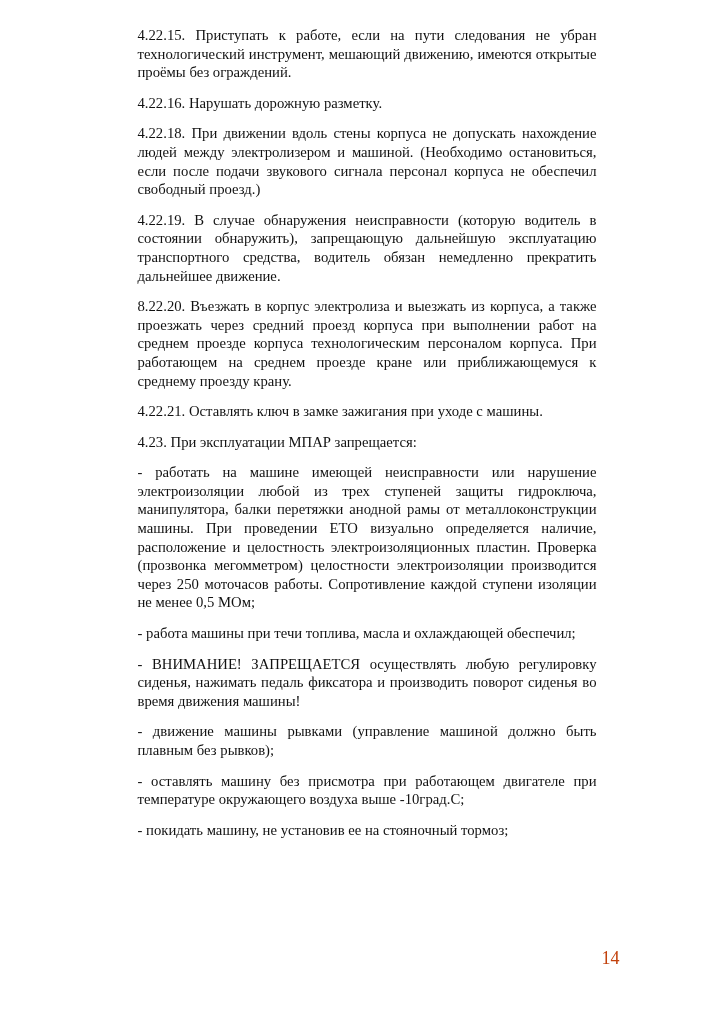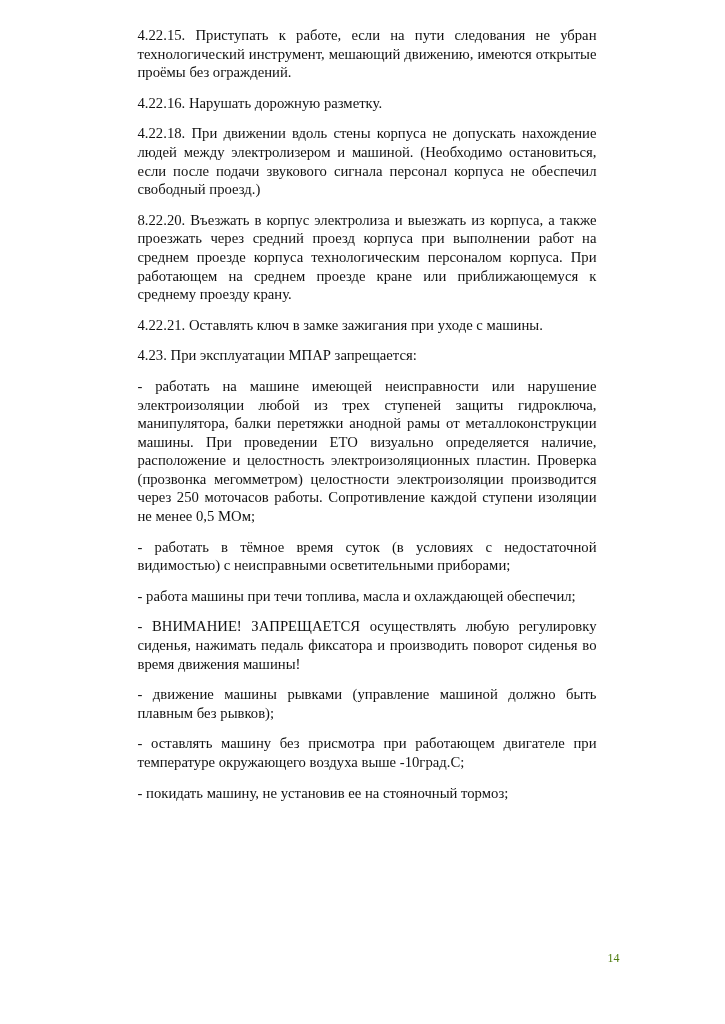--- a/index.html
+++ b/index.html
@@ -24,35 +24,35 @@
   .page p {
     margin: 0 0 12px 0;
     text-align: justify;
     text-justify: inter-word;
   }
   .page-number {
     position: absolute;
     right: 34px;
     bottom: 56px;
     font-family: "Liberation Serif", "DejaVu Serif", serif;
-    font-size: 12px;
-    color: #4d7c0f;
+    font-size: 18px;
+    color: #c2410c;
   }
 </style>
 </head>
 <body>
 
 <div class="page">
   <p>4.22.15. Приступать к работе, если на пути следования не убран технологический инструмент, мешающий движению, имеются открытые проёмы без ограждений.</p>
   <p>4.22.16. Нарушать дорожную разметку.</p>
   <p>4.22.18. При движении вдоль стены корпуса не допускать нахождение людей между электролизером и машиной. (Необходимо остановиться, если после подачи звукового сигнала персонал корпуса не обеспечил свободный проезд.)</p>
+  <p>4.22.19. В случае обнаружения неисправности (которую водитель в состоянии обнаружить), запрещающую дальнейшую эксплуатацию транспортного средства, водитель обязан немедленно прекратить дальнейшее движение.</p>
   <p>8.22.20. Въезжать в корпус электролиза и выезжать из корпуса, а также проезжать через средний проезд корпуса при выполнении работ на среднем проезде корпуса технологическим персоналом корпуса.  При работающем на среднем проезде кране или приближающемуся к среднему проезду крану.</p>
   <p>4.22.21. Оставлять ключ в замке зажигания при уходе с машины.</p>
   <p>4.23. При эксплуатации МПАР запрещается:</p>
   <p>- работать на машине имеющей неисправности или нарушение электроизоляции любой из трех ступеней защиты гидроключа, манипулятора, балки перетяжки анодной рамы от металлоконструкции машины. При проведении ЕТО визуально определяется наличие, расположение и целостность электроизоляционных пластин. Проверка (прозвонка мегомметром) целостности электроизоляции производится через 250 моточасов работы. Сопротивление каждой ступени изоляции не менее 0,5 МОм;</p>
-  <p>- работать в тёмное время суток (в условиях с недостаточной видимостью) с неисправными осветительными приборами;</p>
   <p>- работа машины при течи топлива, масла и охлаждающей обеспечил;</p>
   <p>- ВНИМАНИЕ! ЗАПРЕЩАЕТСЯ осуществлять любую регулировку сиденья, нажимать педаль фиксатора и производить поворот сиденья во время движения машины!</p>
   <p>- движение машины рывками (управление машиной должно быть плавным без рывков);</p>
   <p>- оставлять машину без присмотра при работающем двигателе при температуре окружающего воздуха выше -10град.С;</p>
   <p>- покидать машину, не установив ее на стояночный тормоз;</p>
   <div class="page-number">14</div>
 </div>
 
 </body></html>

